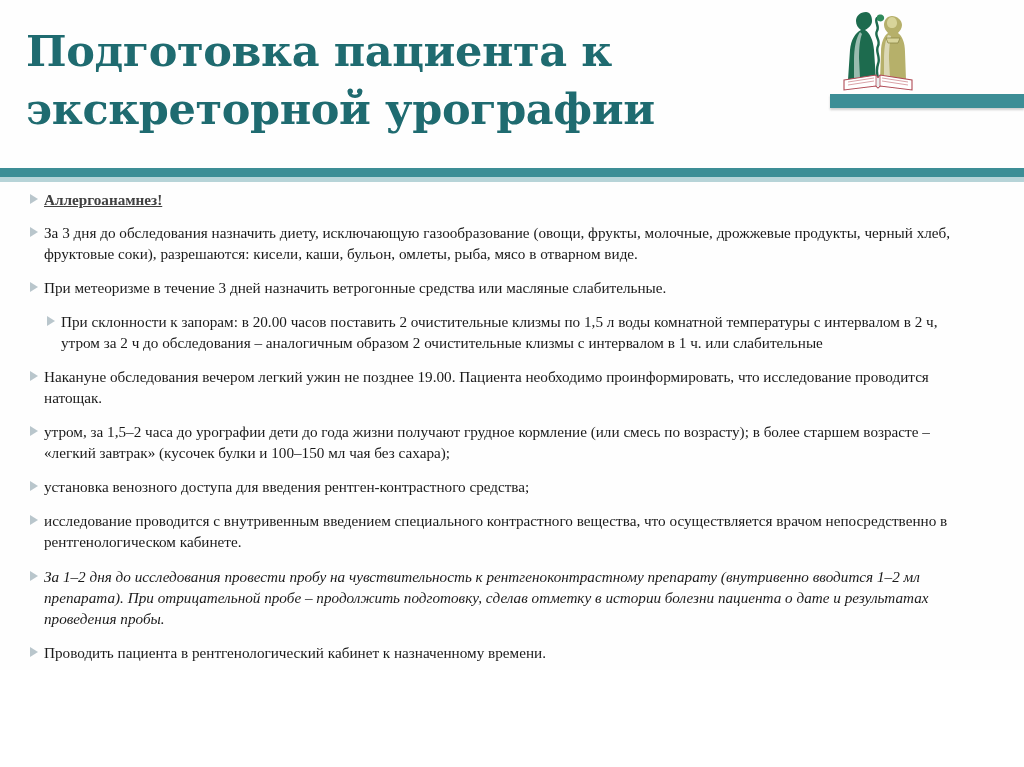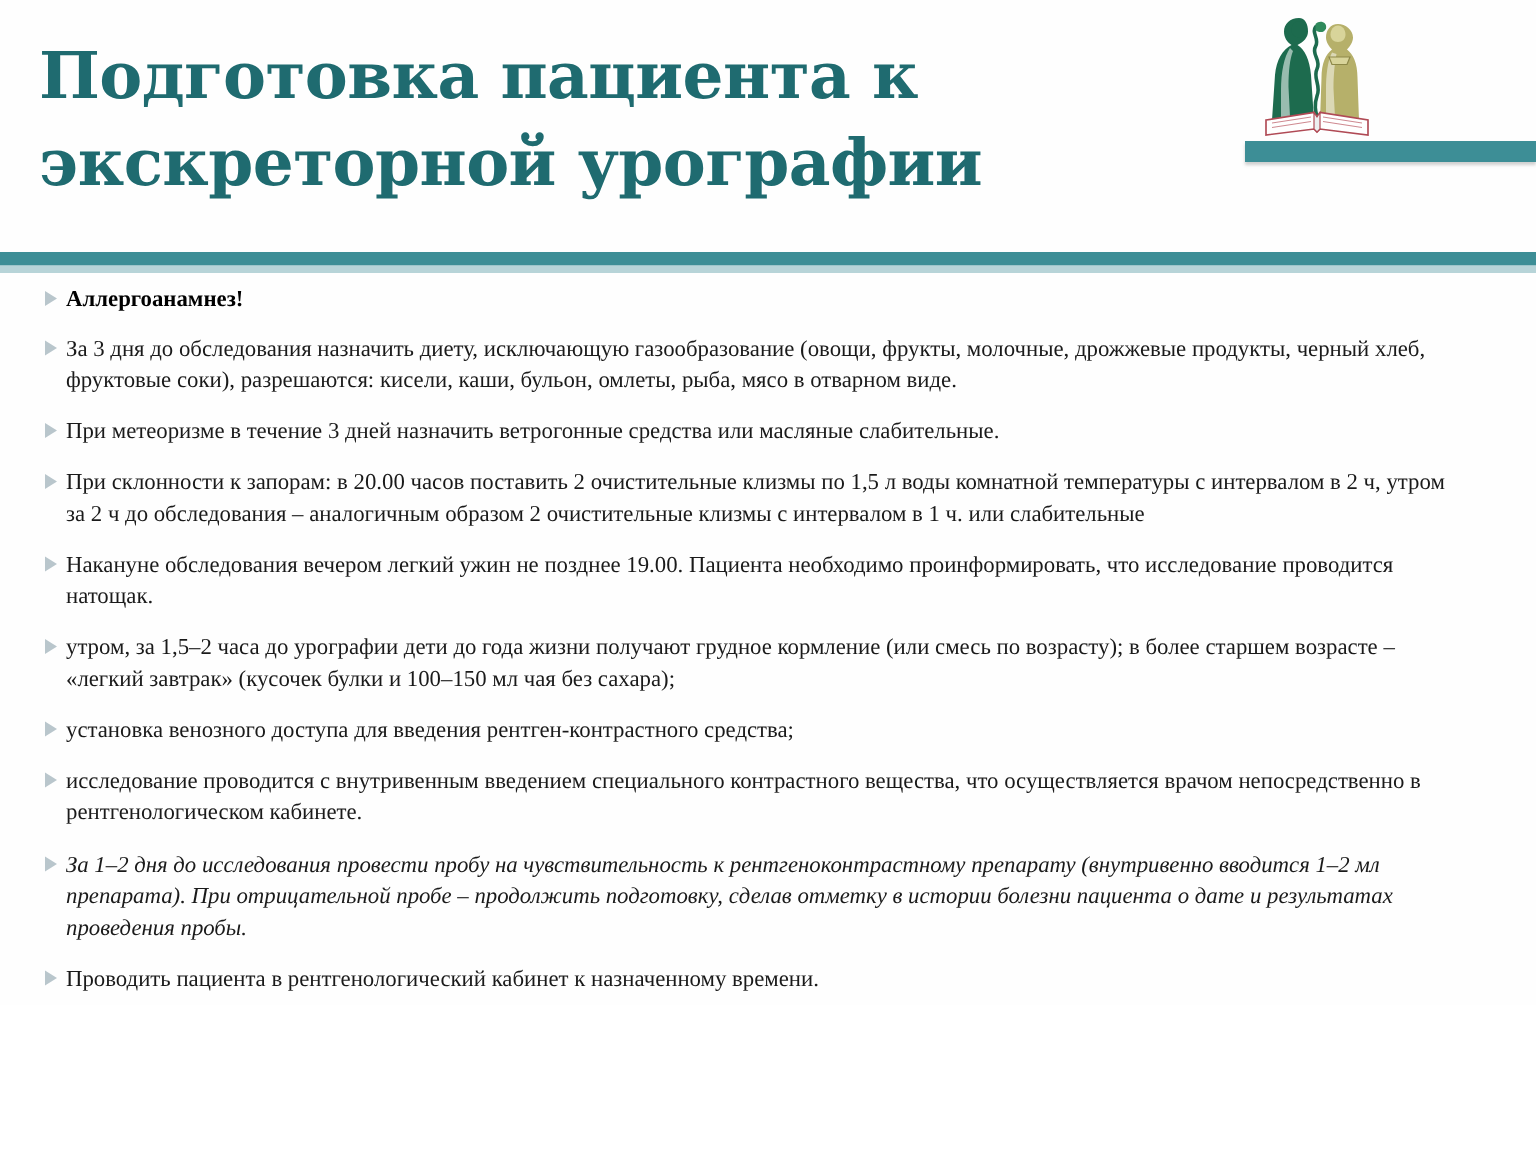--- a/index.html
+++ b/index.html
@@ -117,22 +117,23 @@
   .bullet-text {
     flex: 1 1 auto;
     color: #1a1a1a;
     font-family: "Liberation Serif", "DejaVu Serif", serif;
     font-size: 15.2px;
     line-height: 21px;
     text-align: left;
     padding-right: 26px;
   }
   .bullet-text.accent {
-    color: #000000;
+    color: #404040;
     font-weight: 700;
+    text-decoration: underline;
   }
   .bullet-text.italic {
     font-style: italic;
   }
 
   
   .corner-block {
     position: absolute;
     left: 928px;
     top: 684px;
@@ -189,21 +190,21 @@
           <span class="tri"></span>
         </div>
         <div class="bullet-text">За 3 дня до обследования назначить диету, исключающую газообразование (овощи, фрукты, молочные, дрожжевые продукты, черный хлеб, фруктовые соки), разрешаются: кисели, каши, бульон, омлеты, рыба, мясо в отварном виде.</div>
       </div>
       <div class="bullet-row" style="margin-bottom: 13px;">
         <div class="bullet-marker">
           <span class="tri"></span>
         </div>
         <div class="bullet-text">При метеоризме в течение 3 дней назначить ветрогонные средства или масляные слабительные.</div>
       </div>
-      <div class="bullet-row" style="margin-bottom: 13px;">
+      <div class="bullet-row" style="margin-bottom: 13px; padding-left: 17px;">
         <div class="bullet-marker">
           <span class="tri"></span>
         </div>
         <div class="bullet-text">При склонности к запорам: в 20.00 часов поставить 2 очистительные клизмы по 1,5 л воды комнатной температуры с интервалом в 2 ч, утром за 2 ч до обследования – аналогичным образом 2 очистительные клизмы с интервалом в 1 ч. или слабительные</div>
       </div>
       <div class="bullet-row" style="margin-bottom: 13px; justify-content: center;">
         <div class="bullet-marker">
           <span class="tri"></span>
         </div>
         <div class="bullet-text">Накануне обследования вечером легкий ужин не позднее 19.00. Пациента необходимо проинформировать, что исследование проводится натощак.</div>

